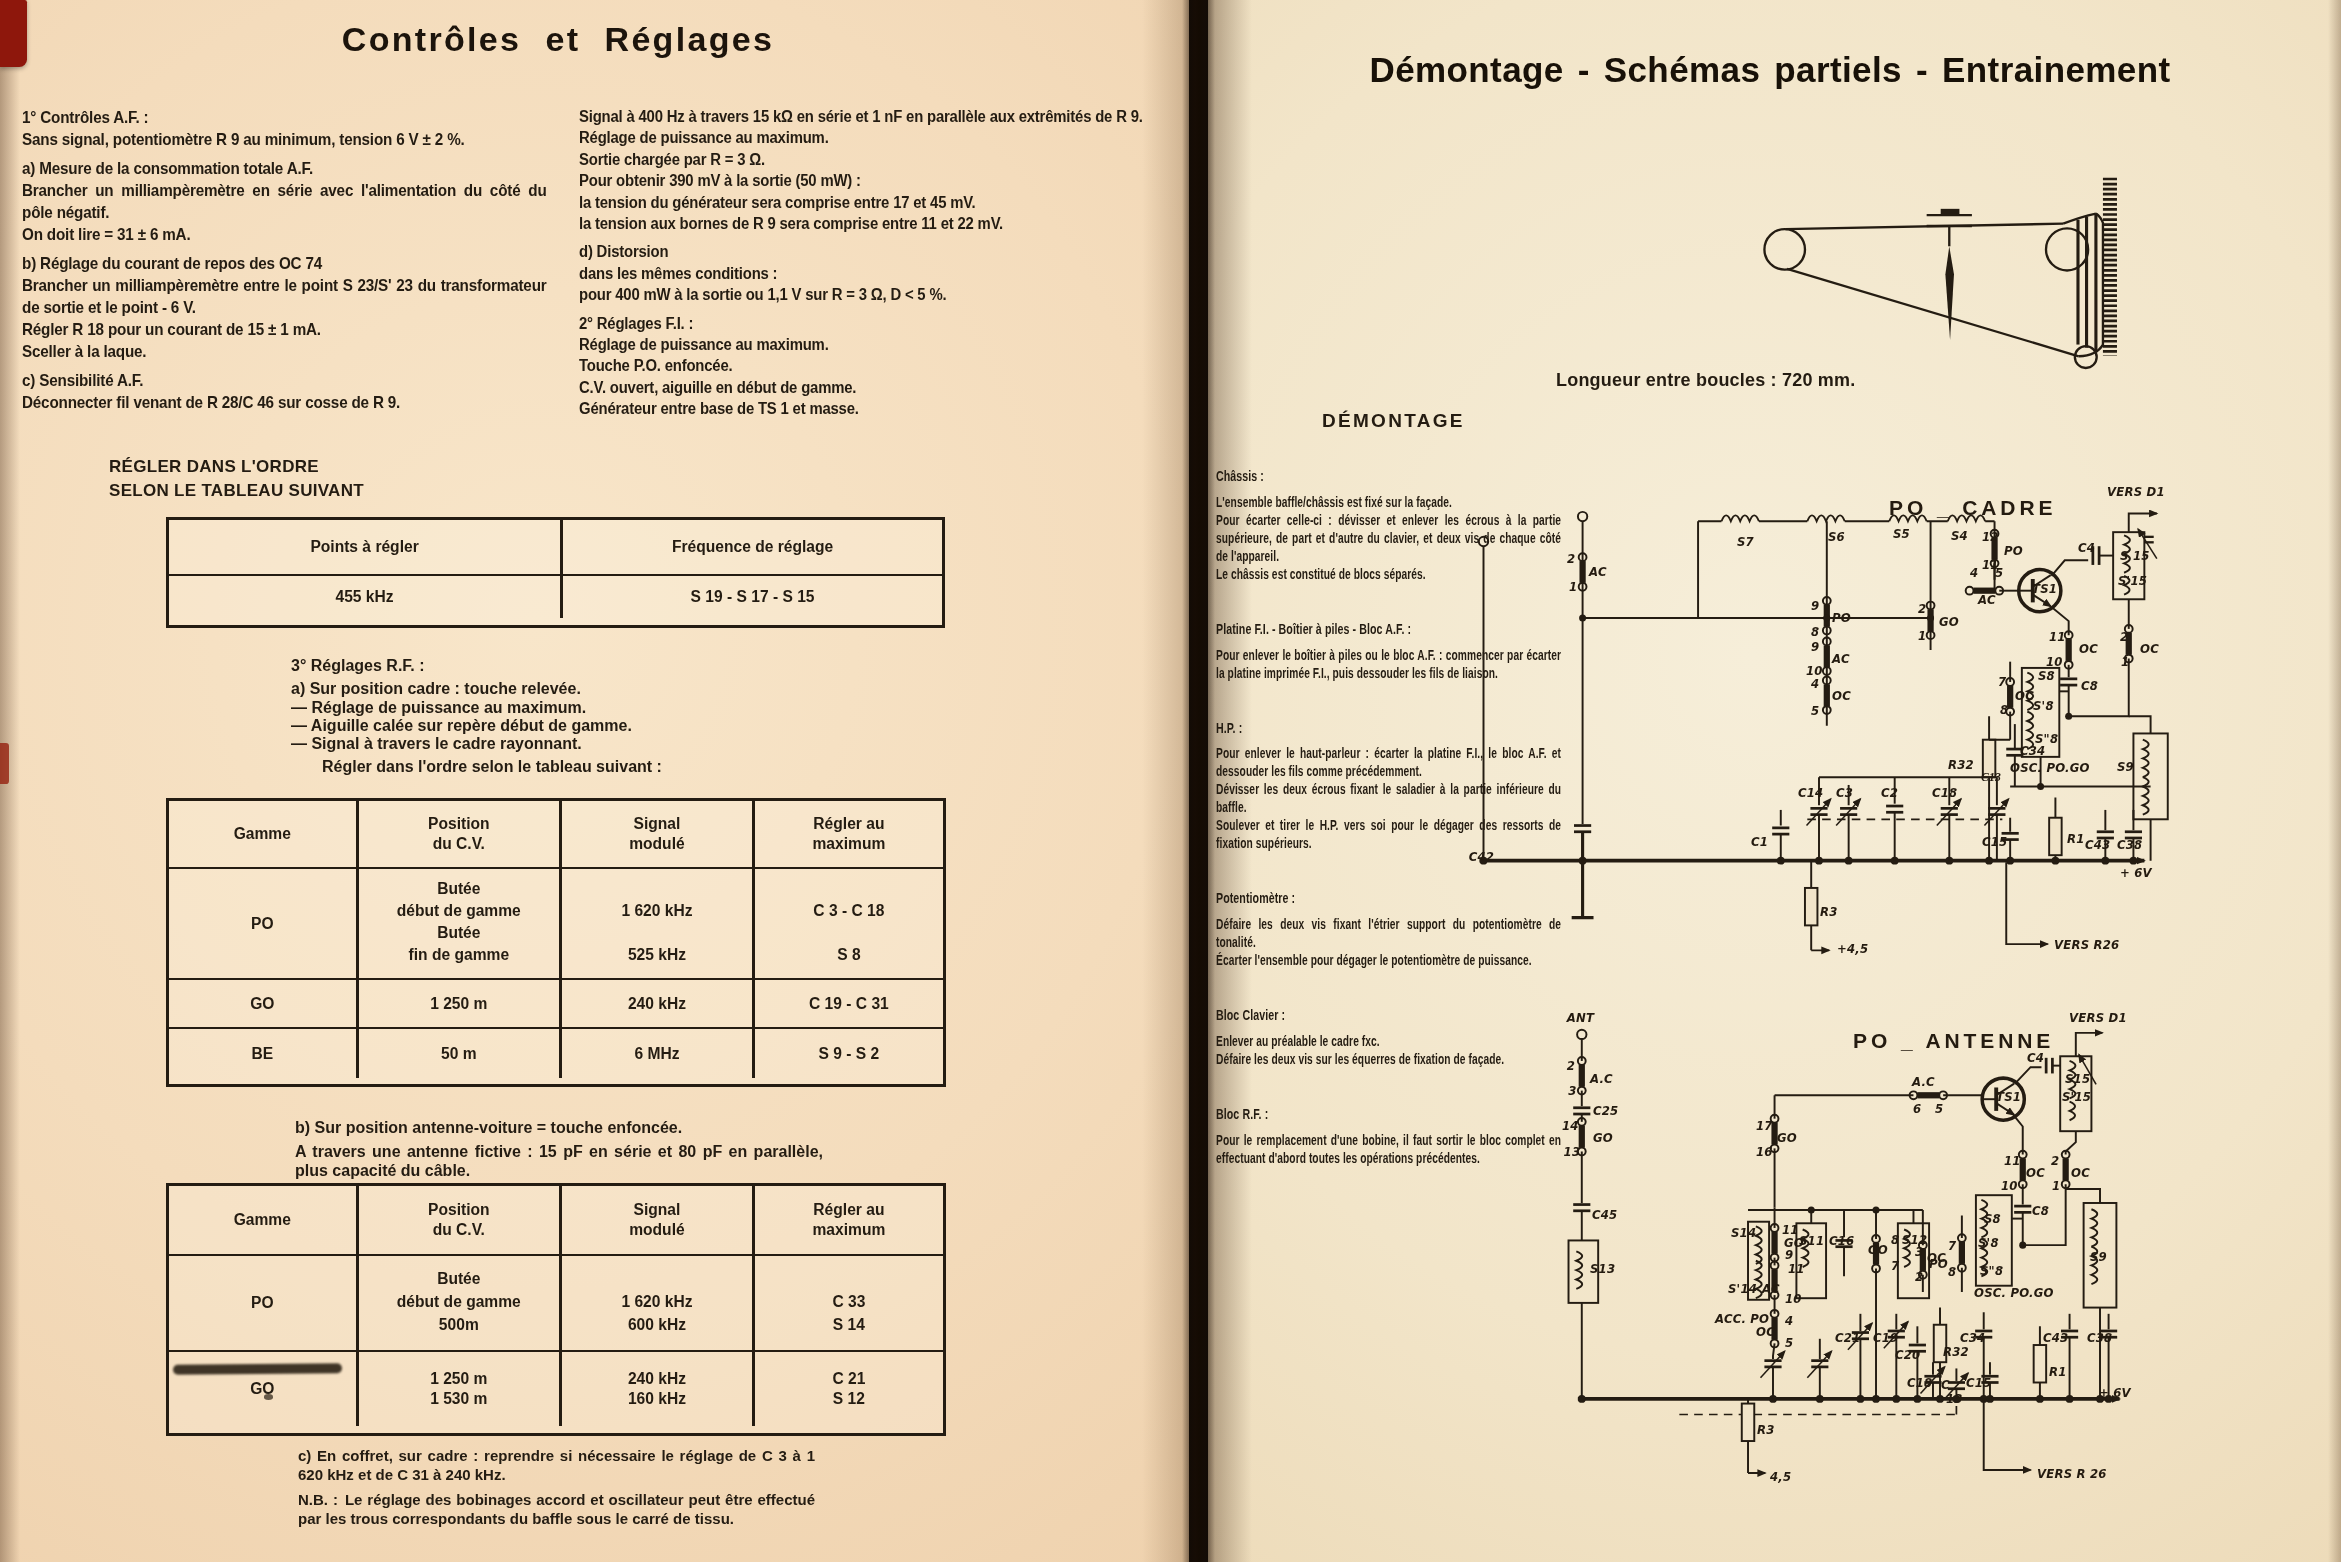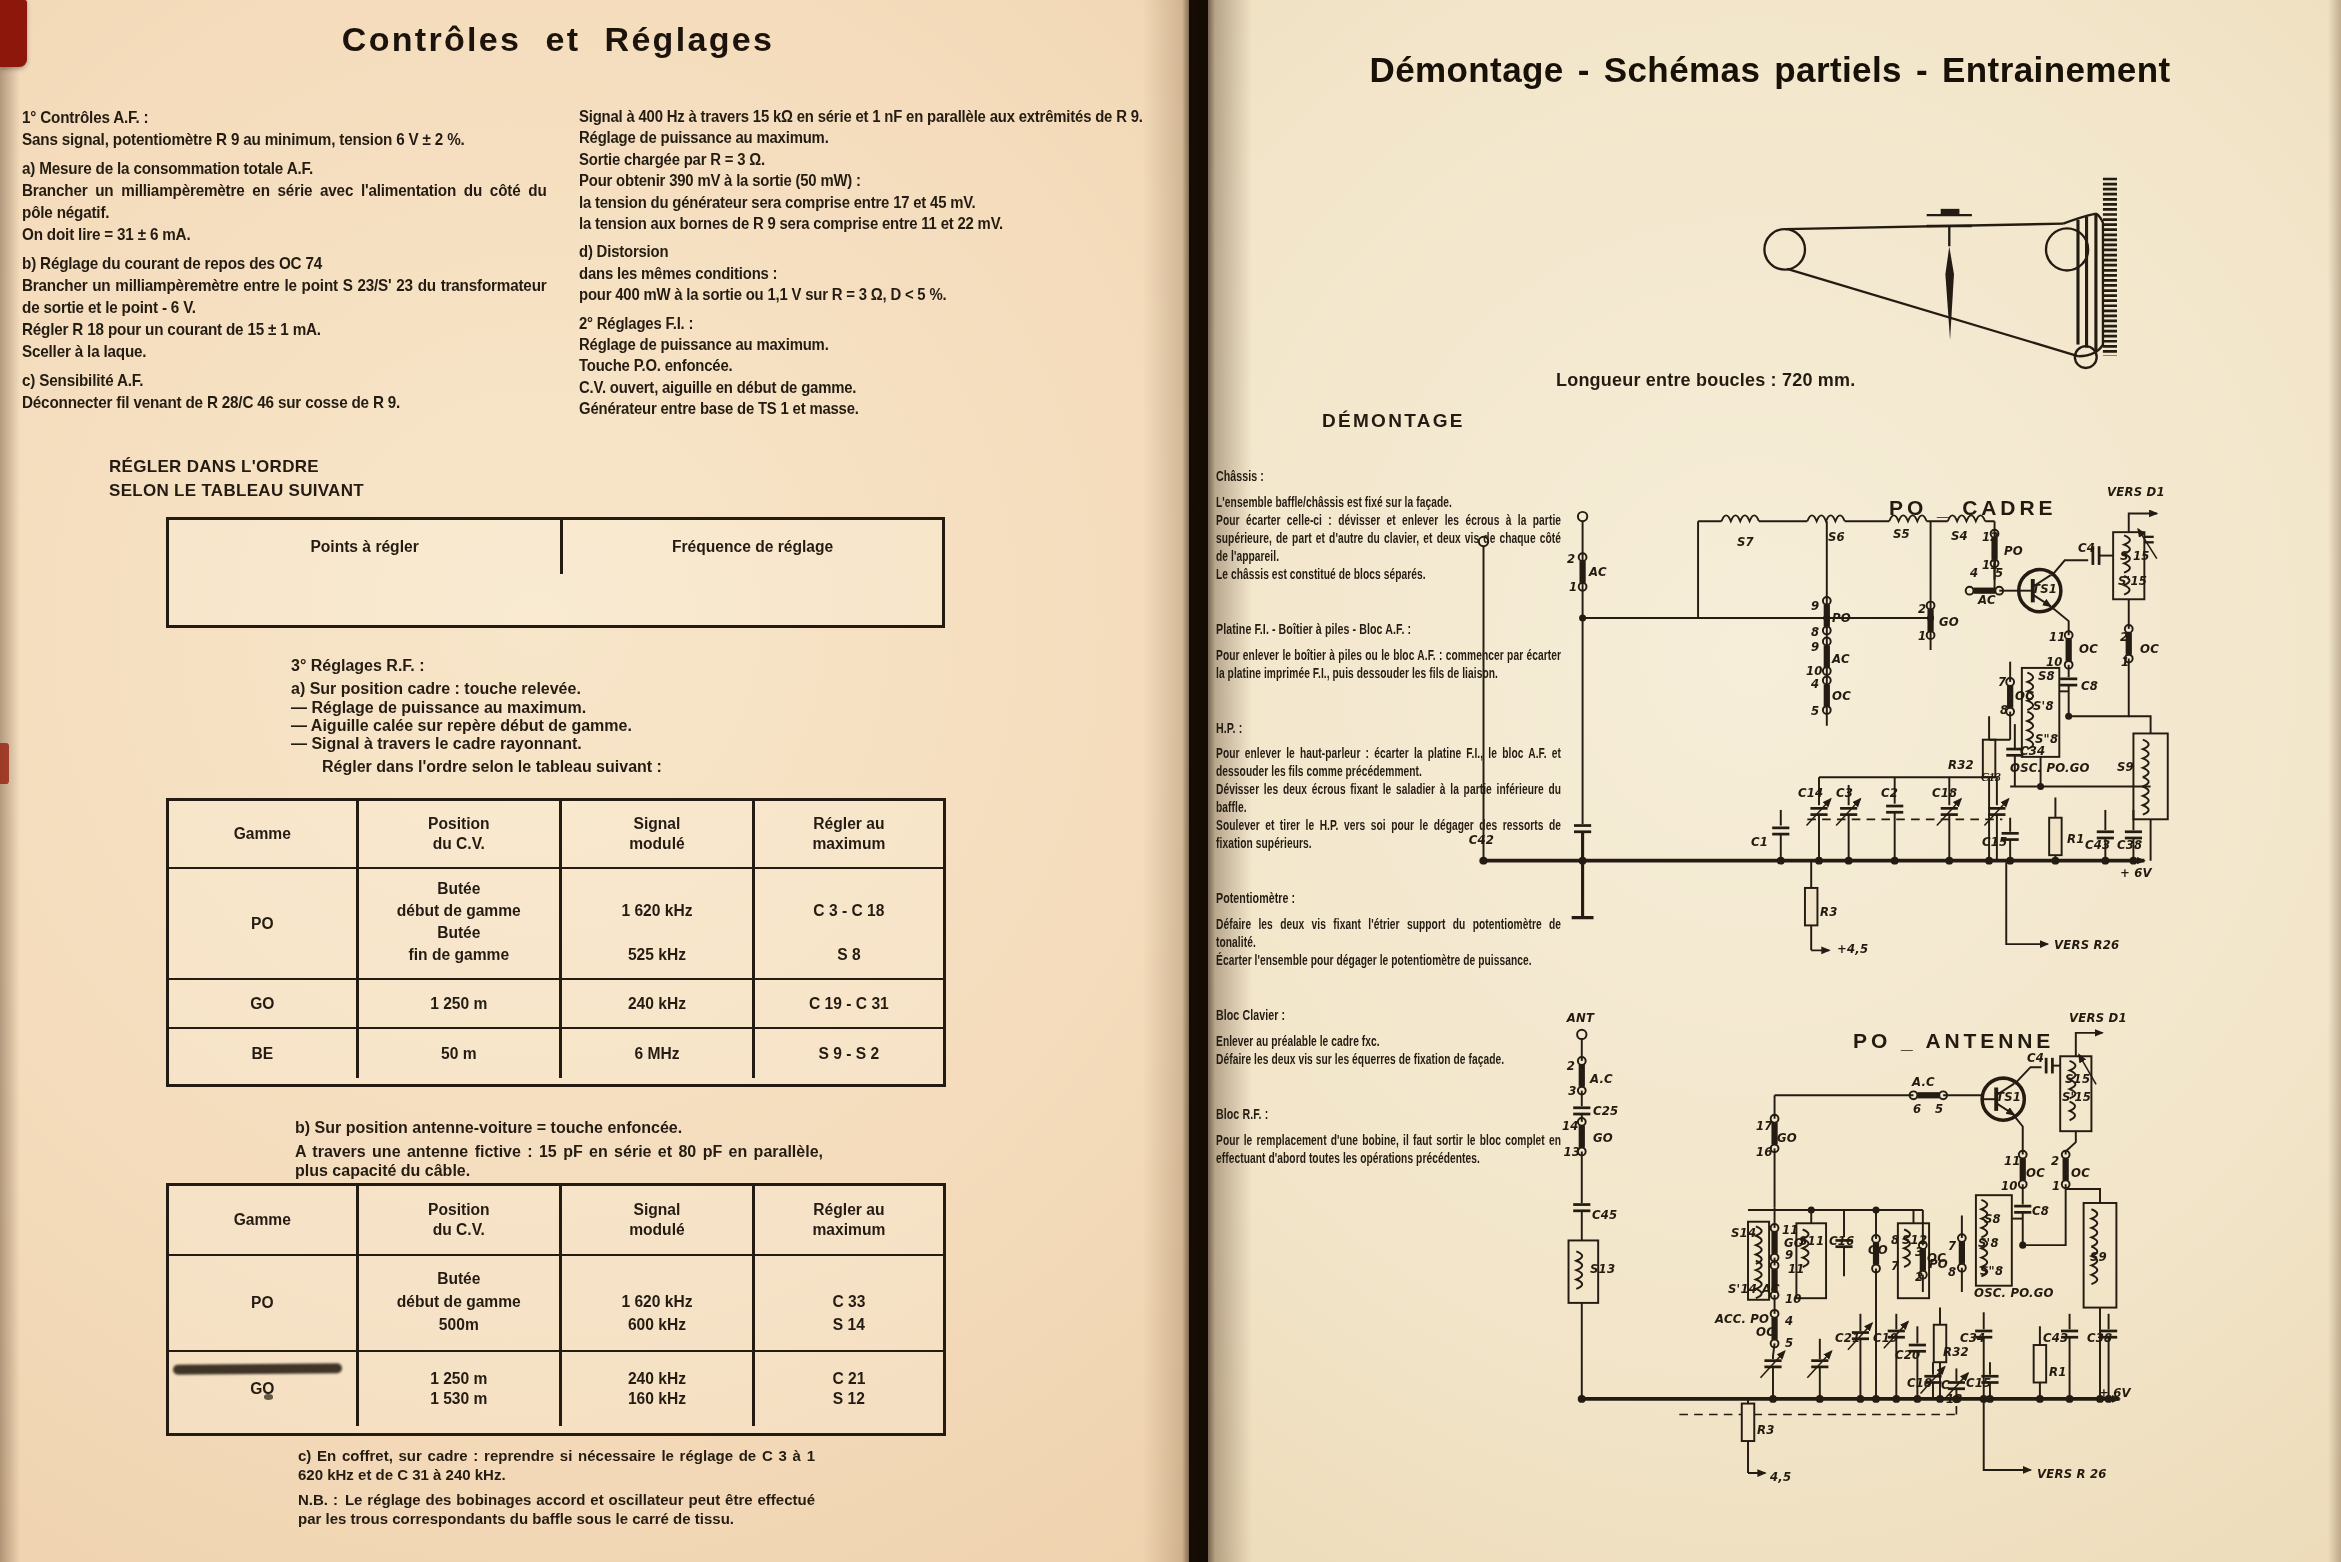--- a/index.html
+++ b/index.html
@@ -208,20 +208,24 @@
 
   <div class="abs order-h">
     <p>RÉGLER DANS L'ORDRE</p>
     <p>SELON LE TABLEAU SUIVANT</p>
   </div>
 
   <div class="tbl t1">
     <div class="trow r-h">
       <div class="tc">Points à régler</div>
       <div class="tc">Fréquence de réglage</div>
+    </div>
+    <div class="trow r-v">
+      <div class="tc">455 kHz</div>
+      <div class="tc">S 19 - S 17 - S 15</div>
     </div>
   </div>
 
   <div class="abs rf">
     <p class="h">3° Réglages R.F. :</p>
     <p>a) Sur position cadre : touche relevée.</p>
     <p>— Réglage de puissance au maximum.</p>
     <p>— Aiguille calée sur repère début de gamme.</p>
     <p>— Signal à travers le cadre rayonnant.</p>
     <p class="ind">Régler dans l'ordre selon le tableau suivant :</p>
@@ -553,21 +557,21 @@
       <span class="sch-label" style="left: 574px; top: 195px;">S8</span>
       <span class="sch-label" style="left: 569px; top: 225px;">S'8</span>
       <span class="sch-label" style="left: 571px; top: 258px;">S"8</span>
       <span class="sch-label" style="left: 534px; top: 201px;">7</span>
       <span class="sch-label" style="left: 551px; top: 215px;">OC</span>
       <span class="sch-label" style="left: 536px; top: 229px;">8</span>
       <span class="sch-label" style="left: 484px; top: 284px;">R32</span>
       <span class="sch-label" style="left: 556px; top: 270px;">C34</span>
       <span class="sch-label" style="left: 546px; top: 287px;">OSC. PO.GO</span>
       <span class="sch-label" style="left: 653px; top: 286px;">S9</span>
-      <span class="sch-label" style="left: 4.7px; top: 359px; text-align: right;">C42</span>
+      <span class="sch-label" style="left: 4.7px; top: 376px; text-align: right;">C42</span>
       <span class="sch-label" style="left: 287px; top: 361px;">C1</span>
       <span class="sch-label" style="left: 334px; top: 312px;">C14</span>
       <span class="sch-label" style="left: 372px; top: 312px;">C3</span>
       <span class="sch-label" style="left: 417px; top: 312px; text-align: center;">C2</span>
       <span class="sch-label" style="left: 468px; top: 312px;">C18</span>
       <span class="sch-label" style="left: 517px; top: 296px; font-family: Liberation Serif, serif;">C13</span>
       <span class="sch-label" style="left: 518px; top: 361px;">C15</span>
       <span class="sch-label" style="left: 603px; top: 358px;">R1</span>
       <span class="sch-label" style="left: 621px; top: 364px;">C43</span>
       <span class="sch-label" style="left: 653px; top: 364px;">C38</span>

